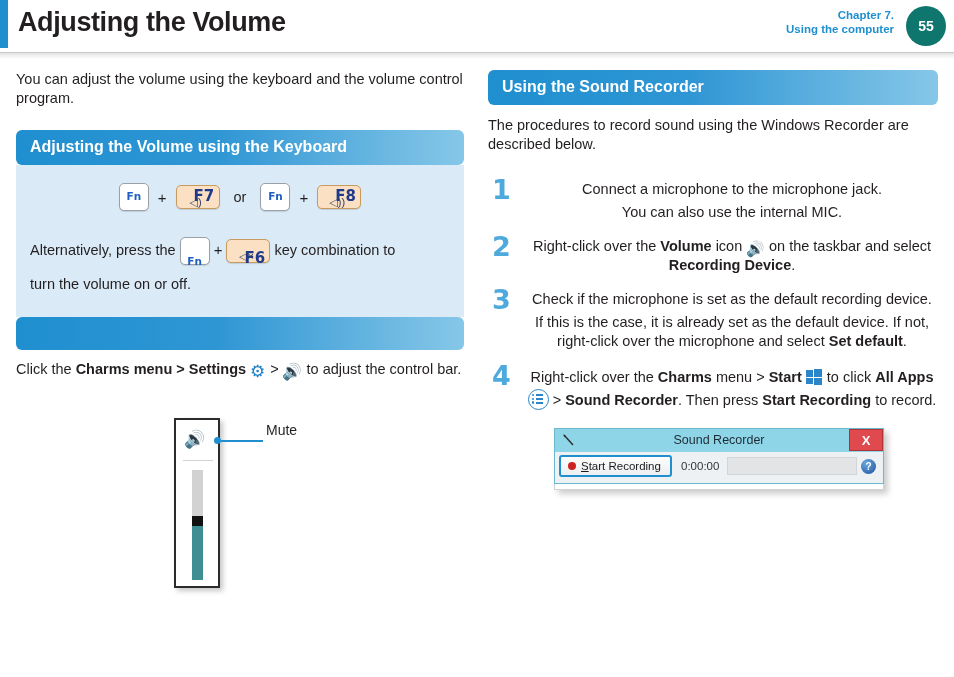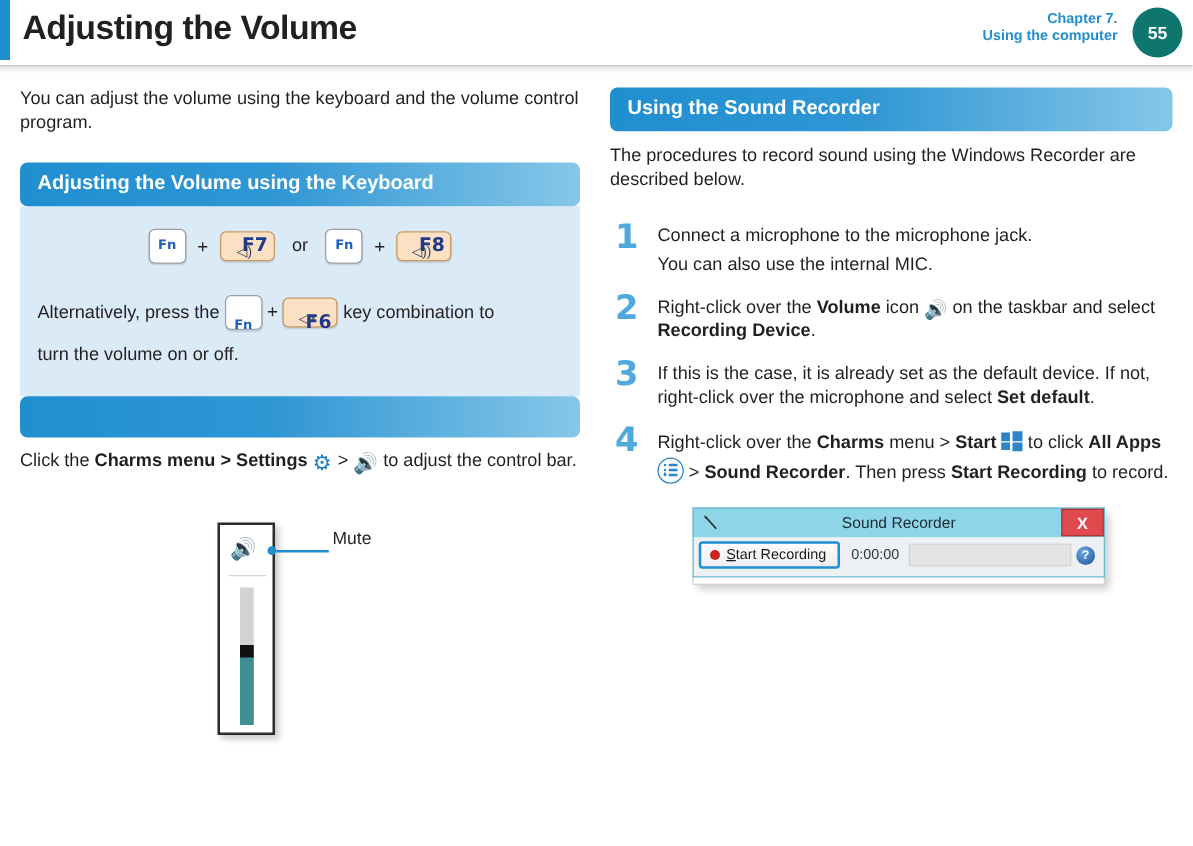--- a/index.html
+++ b/index.html
@@ -269,20 +269,21 @@
     font-size: 27px;
     font-weight: bold;
     color: #4eaadd;
     line-height: 27px;
     font-family: "DejaVu Sans", sans-serif;
   }
   .step p {
     margin: 0 0 2px 0;
     font-size: 14.5px;
     line-height: 19px;
+    text-align: center;
   }
   .step p.sub { margin-top: 4px; }
   .step.tall p { line-height: 23px; }
 
   
   .ico {
     display: inline-block;
     vertical-align: -3px;
   }
   .ico-gear {
@@ -546,20 +547,21 @@
         <b>Volume</b>
         <span>icon</span>
         <span class="ico ico-spk-gray">🔊</span>
         <span>on the taskbar and select</span>
         <b>Recording Device</b><span>.</span>
       </p>
     </div>
 
     <div class="step">
       <div class="step-num">3</div>
+      <p>Check if the microphone is set as the default recording device.</p>
       <p class="sub">
         <span>If this is the case, it is already set as the default device. If not, right-click over the microphone and select</span>
         <b>Set default</b><span>.</span>
       </p>
     </div>
 
     <div class="step tall">
       <div class="step-num">4</div>
       <p>
         <span>Right-click over the</span>

